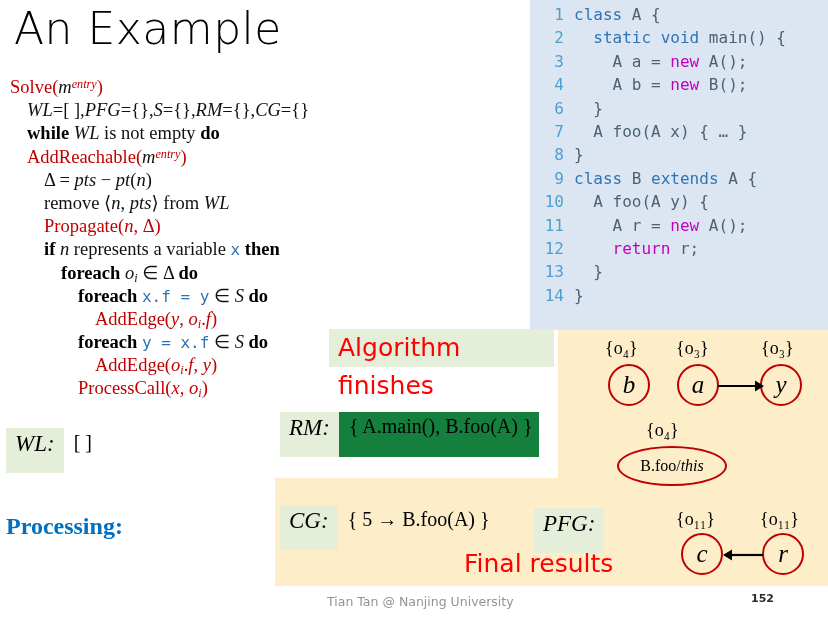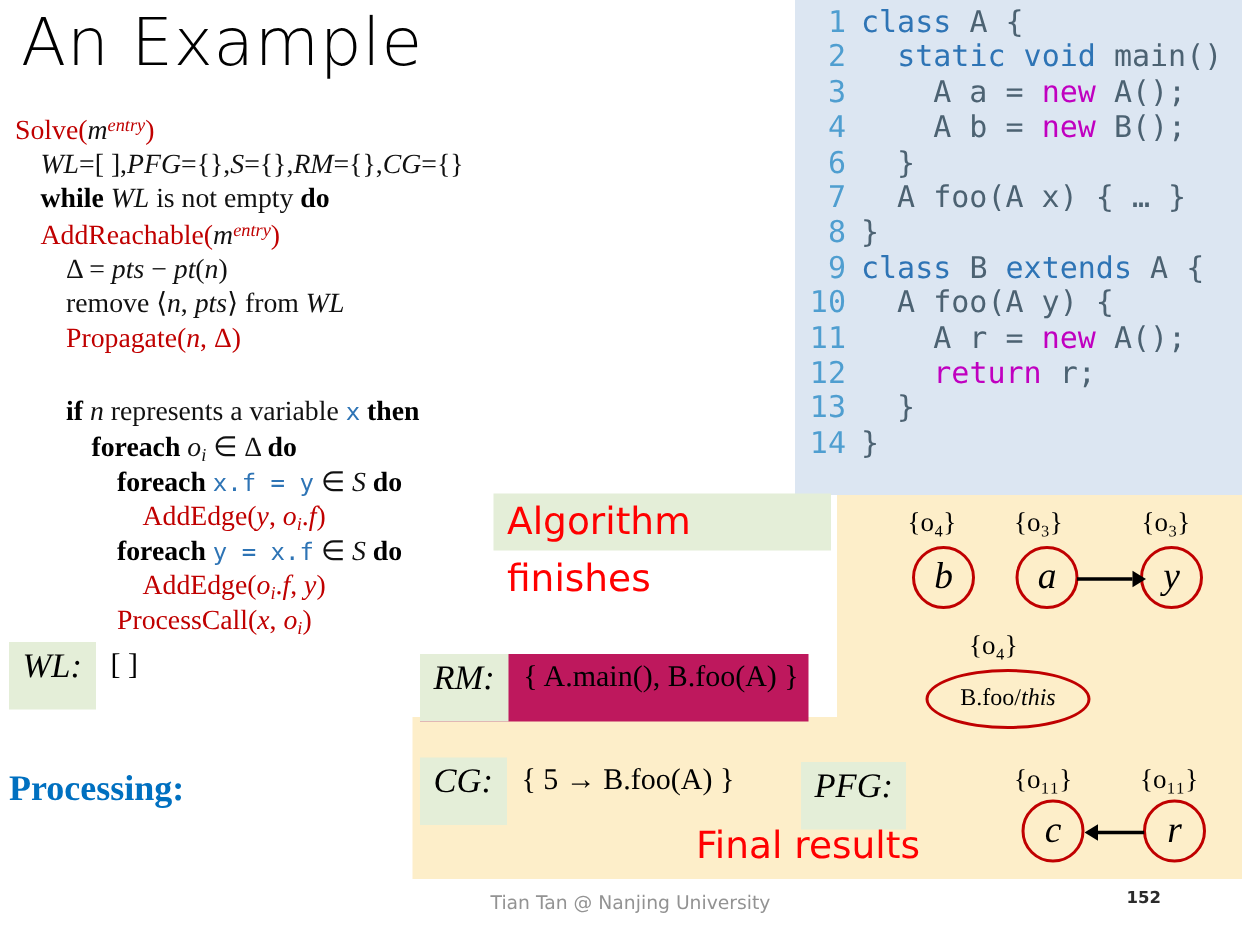--- a/index.html
+++ b/index.html
@@ -50,21 +50,21 @@
 
   
   #code-panel {
     position: absolute;
     left: 530px;
     top: 0px;
     width: 298px;
     height: 330px;
     background: #dce6f2;
     font-family: "DejaVu Sans Mono", monospace;
-    font-size: 20px;
+    font-size: 16px;
     line-height: 23.4px;
     padding-top: 3px;
     box-sizing: border-box;
   }
   #code-panel .crow { white-space: pre; height: 23.4px; }
   #code-panel .lno {
     display: inline-block;
     width: 34px;
     text-align: right;
     color: #4f9ed0;
@@ -131,22 +131,22 @@
     display: inline-block;
   }
   .set-val {
     font-family: "Liberation Serif", serif;
     font-size: 20px;
     color: #000000;
     margin-left: 10px;
     vertical-align: 2px;
   }
   #row-wl  { position: absolute; left: 6px;  top: 428px; white-space: nowrap; }
-  #row-rm  { position: absolute; left: 280px; top: 436px; white-space: nowrap;
-             background:#be185d; padding-right:6px; }
+  #row-rm  { position: absolute; left: 280px; top: 412px; white-space: nowrap;
+             background:#15803d; padding-right:6px; }
   #row-cg  { position: absolute; left: 280px; top: 505px; white-space: nowrap; }
   #row-pfg { position: absolute; left: 534px; top: 508px; white-space: nowrap; }
 
   #label-processing {
     position: absolute;
     left: 6px;
     top: 513px;
     font-family: "Liberation Serif", serif;
     font-weight: bold;
     font-size: 24px;
@@ -224,21 +224,21 @@
 <div id="slide-title">An Example</div>
 
 <div id="algorithm">
     <div class="ln" style="padding-left: 0px;"><span class="red">Solve(</span><span class="it">m</span><span class="sup red">entry</span><span class="red">)</span></div>
     <div class="ln" style="padding-left: 17px;"><span class="it">WL</span><span class="plain">=[ ],</span><span class="it">PFG</span><span class="plain">={},</span><span class="it">S</span><span class="plain">={},</span><span class="it">RM</span><span class="plain">={},</span><span class="it">CG</span><span class="plain">={}</span></div>
     <div class="ln" style="padding-left: 17px;"><span class="kw">while </span><span class="it">WL</span><span class="plain"> is not empty </span><span class="kw">do</span></div>
     <div class="ln" style="padding-left: 17px;"><span class="red">AddReachable(</span><span class="it">m</span><span class="sup red">entry</span><span class="red">)</span></div>
     <div class="ln" style="padding-left: 34px;"><span class="plain">Δ = </span><span class="it">pts</span><span class="plain"> − </span><span class="it">pt</span><span class="plain">(</span><span class="it">n</span><span class="plain">)</span></div>
     <div class="ln" style="padding-left: 34px;"><span class="plain">remove ⟨</span><span class="it">n</span><span class="plain">, </span><span class="it">pts</span><span class="plain">⟩ from </span><span class="it">WL</span></div>
     <div class="ln" style="padding-left: 34px;"><span class="red">Propagate(</span><span class="red it">n</span><span class="red">, Δ)</span></div>
-    <div class="ln" style="padding-left: 34px; margin-top: 26px;"><span class="kw">if </span><span class="it">n</span><span class="plain"> represents a variable </span><span class="mono">x</span><span class="kw"> then</span></div>
+    <div class="ln" style="padding-left: 34px;"><span class="kw">if </span><span class="it">n</span><span class="plain"> represents a variable </span><span class="mono">x</span><span class="kw"> then</span></div>
     <div class="ln" style="padding-left: 51px;"><span class="kw">foreach </span><span class="it">o</span><span class="sub">i</span><span class="plain"> ∈ Δ </span><span class="kw">do</span></div>
     <div class="ln" style="padding-left: 68px;"><span class="kw">foreach </span><span class="mono">x.f = y</span><span class="plain"> ∈ </span><span class="it">S</span><span class="plain"> </span><span class="kw">do</span></div>
     <div class="ln" style="padding-left: 85px;"><span class="red">AddEdge(</span><span class="red it">y</span><span class="red">, </span><span class="red it">o</span><span class="red sub">i</span><span class="red">.</span><span class="red it">f</span><span class="red">)</span></div>
     <div class="ln" style="padding-left: 68px;"><span class="kw">foreach </span><span class="mono">y = x.f</span><span class="plain"> ∈ </span><span class="it">S</span><span class="plain"> </span><span class="kw">do</span></div>
     <div class="ln" style="padding-left: 85px;"><span class="red">AddEdge(</span><span class="red it">o</span><span class="red sub">i</span><span class="red">.</span><span class="red it">f</span><span class="red">, </span><span class="red it">y</span><span class="red">)</span></div>
     <div class="ln" style="padding-left: 68px;"><span class="red">ProcessCall(</span><span class="red it">x</span><span class="red">, </span><span class="red it">o</span><span class="red sub">i</span><span class="red">)</span></div>
   </div>
 
 <div id="row-rm">
   <span class="set-tag">RM:</span><span class="set-val">{ A.main(), B.foo(A) }</span>

